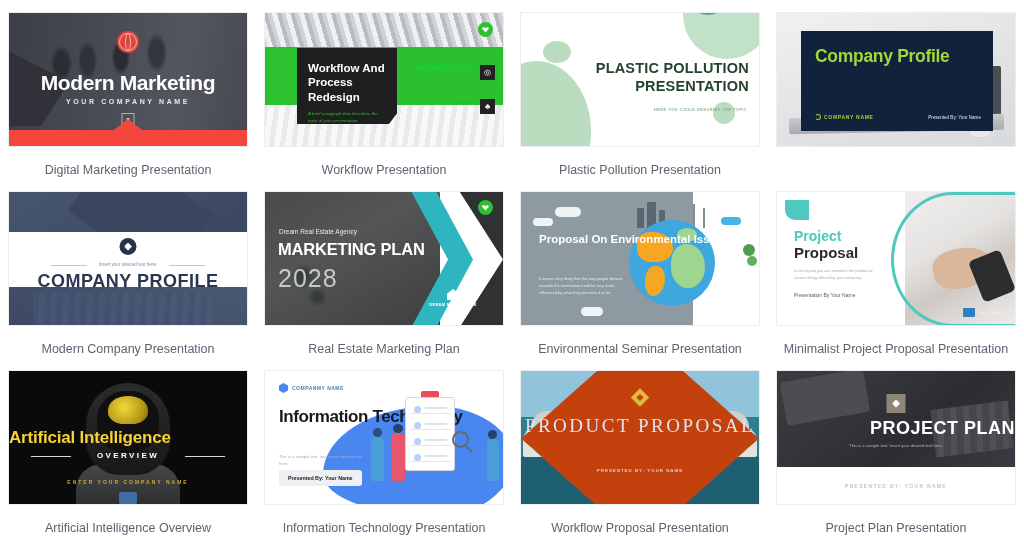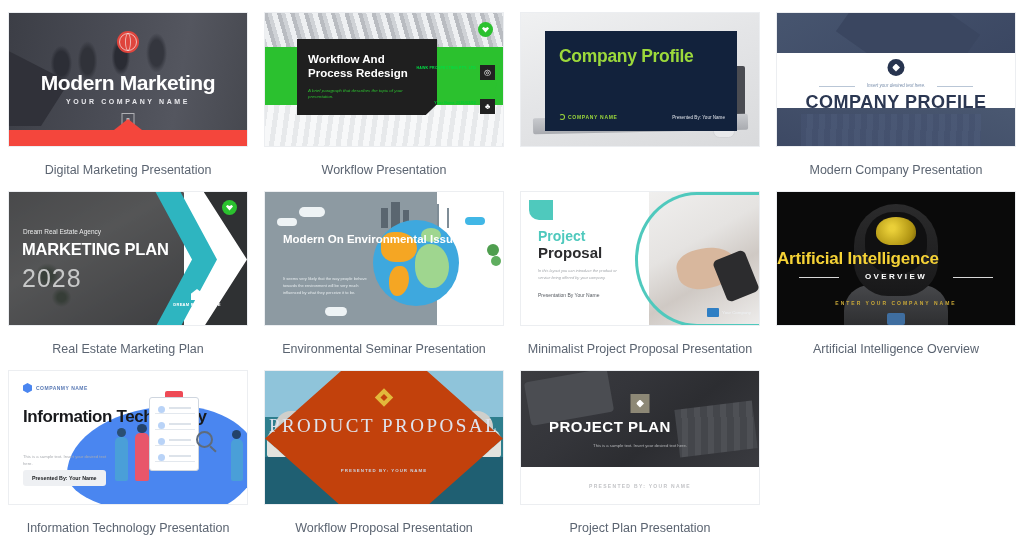--- a/index.html
+++ b/index.html
@@ -109,21 +109,21 @@
     position: absolute; left: 0; right: 0; top: 34px; height: 58px;
     background: #2bc12f;
     clip-path: polygon(0 0, 100% 0, 100% 100%, 0 100%);
   }
   .t2 .greensk {
     position: absolute; right: 0; top: 34px; width: 120px; height: 58px;
     background: #2bc12f; opacity: .92;
     transform: skewX(-10deg); transform-origin: top left;
   }
   .t2 .blackbox {
-    position: absolute; left: 32px; top: 26px; width: 140px; height: 76px;
+    position: absolute; left: 32px; top: 35px; width: 100px; height: 76px;
     background: #1f1f1f;
     clip-path: polygon(0 0, 100% 0, 100% 86%, 92% 100%, 0 100%);
     padding: 13px 11px;
   }
   .t2 .bt { color:#fff; font-size:11.5px; font-weight:700; line-height:1.25; }
   .t2 .bp { color:#2bc12f; font-size:4.4px; line-height:1.5; margin-top:7px; font-style: italic; }
   .t2 .heart {
     position:absolute; right:10px; top:9px; width:15px; height:15px; border-radius:50%;
     background:#2bc12f; display:flex; align-items:center; justify-content:center;
   }
@@ -387,22 +387,22 @@
   .t12 .photo::before { content:''; position:absolute; left:6px; top:4px; width:84px; height:44px;
     background:#4b4d52; border-radius:4px; transform:rotate(-10deg); }
   .t12 .photo::after { content:''; position:absolute; right:4px; top:34px; width:78px; height:48px;
     background:repeating-linear-gradient(96deg,#44464b 0 7px,#4e5055 7px 13px); transform:rotate(-7deg); }
   .t12 .kb { position:absolute; left:10px; bottom:4px; width:80px; height:26px;
     background:#3f4146; border-radius:3px; transform:rotate(-8deg); }
   .t12 .badge { position:absolute; left:50%; top:23px; transform:translateX(-50%);
     width:19px; height:19px; background:#8d8876; display:flex;align-items:center;justify-content:center; }
   .t12 .badge::after { content:''; width:8px; height:8px; background:#fff;
     clip-path: polygon(50% 0,100% 50%,50% 100%,0 50%); }
-  .t12 .title { position:absolute; left:0; right:0; top:47px; text-align:left;
-    color:#fff; font-size:15px; font-weight:800; letter-spacing:.5px;margin-left:28px; }
+  .t12 .title { position:absolute; left:0; right:0; top:47px; text-align:right;
+    color:#fff; font-size:18px; font-weight:800; letter-spacing:.5px; }
   .t12 .sub { position:absolute; left:0; right:0; top:72px; text-align:center;
     color:#b6b7ba; font-size:4.2px; }
   .t12 .foot { position:absolute; left:0; right:0; bottom:0; height:37px; background:#fff;
     display:flex; align-items:center; justify-content:center; }
   .t12 .foot span { color:#c3c4c7; font-size:5px; letter-spacing:1.3px; font-weight:700; }
 </style>
 </head>
 <body>
 
 <div id="grid">
@@ -436,20 +436,34 @@
         <div class="heart"></div>
         <div class="chip chip1">◎</div>
         <div class="chip chip2">♣</div>
         <div class="lbl lbl1">HAWK PROSPECTING PTY. LTD</div>
         <div class="lbl lbl2">Your Name 2020/02/02</div>
       </div>
     </div>
     <div class="caption">Workflow Presentation</div>
   </div>
 
+  <div class="card">
+    <div class="thumb-wrap">
+      <div class="thumb t3">
+        <div class="b3"></div>
+        <div class="b4"></div>
+        <div class="b1"></div>
+        <div class="b2"></div>
+        <div class="b5"></div>
+        <div class="title">PLASTIC POLLUTION PRESENTATION</div>
+        <div class="sub">HERE YOU COULD DESCRIBE THE TOPIC</div>
+      </div>
+    </div>
+    <div class="caption">Plastic Pollution Presentation</div>
+  </div>
 
   <div class="card">
     <div class="thumb-wrap">
       <div class="thumb t4">
         <div class="desk"></div>
         <div class="lapr"></div>
         <div class="lap"></div>
         <div class="mouse"></div>
         <div class="screen">
           <div class="title">Company Profile</div>
@@ -511,21 +525,21 @@
         <div class="wind"></div>
         <div class="wind2"></div>
         <div class="earth">
           <div class="la1"></div>
           <div class="la2"></div>
           <div class="la3"></div>
           <div class="la4"></div>
         </div>
         <div class="tree"></div>
         <div class="tree2"></div>
-        <div class="title">Modern On Environmental Issues</div>
+        <div class="title">Proposal On Environmental Issues</div>
         <div class="body">It seems very likely that the way people behave towards the environment will be very much influenced by what they perceive it to be.</div>
       </div>
     </div>
     <div class="caption">Environmental Seminar Presentation</div>
   </div>
 
   <div class="card">
     <div class="thumb-wrap">
       <div class="thumb t8">
         <div class="photo"></div>

